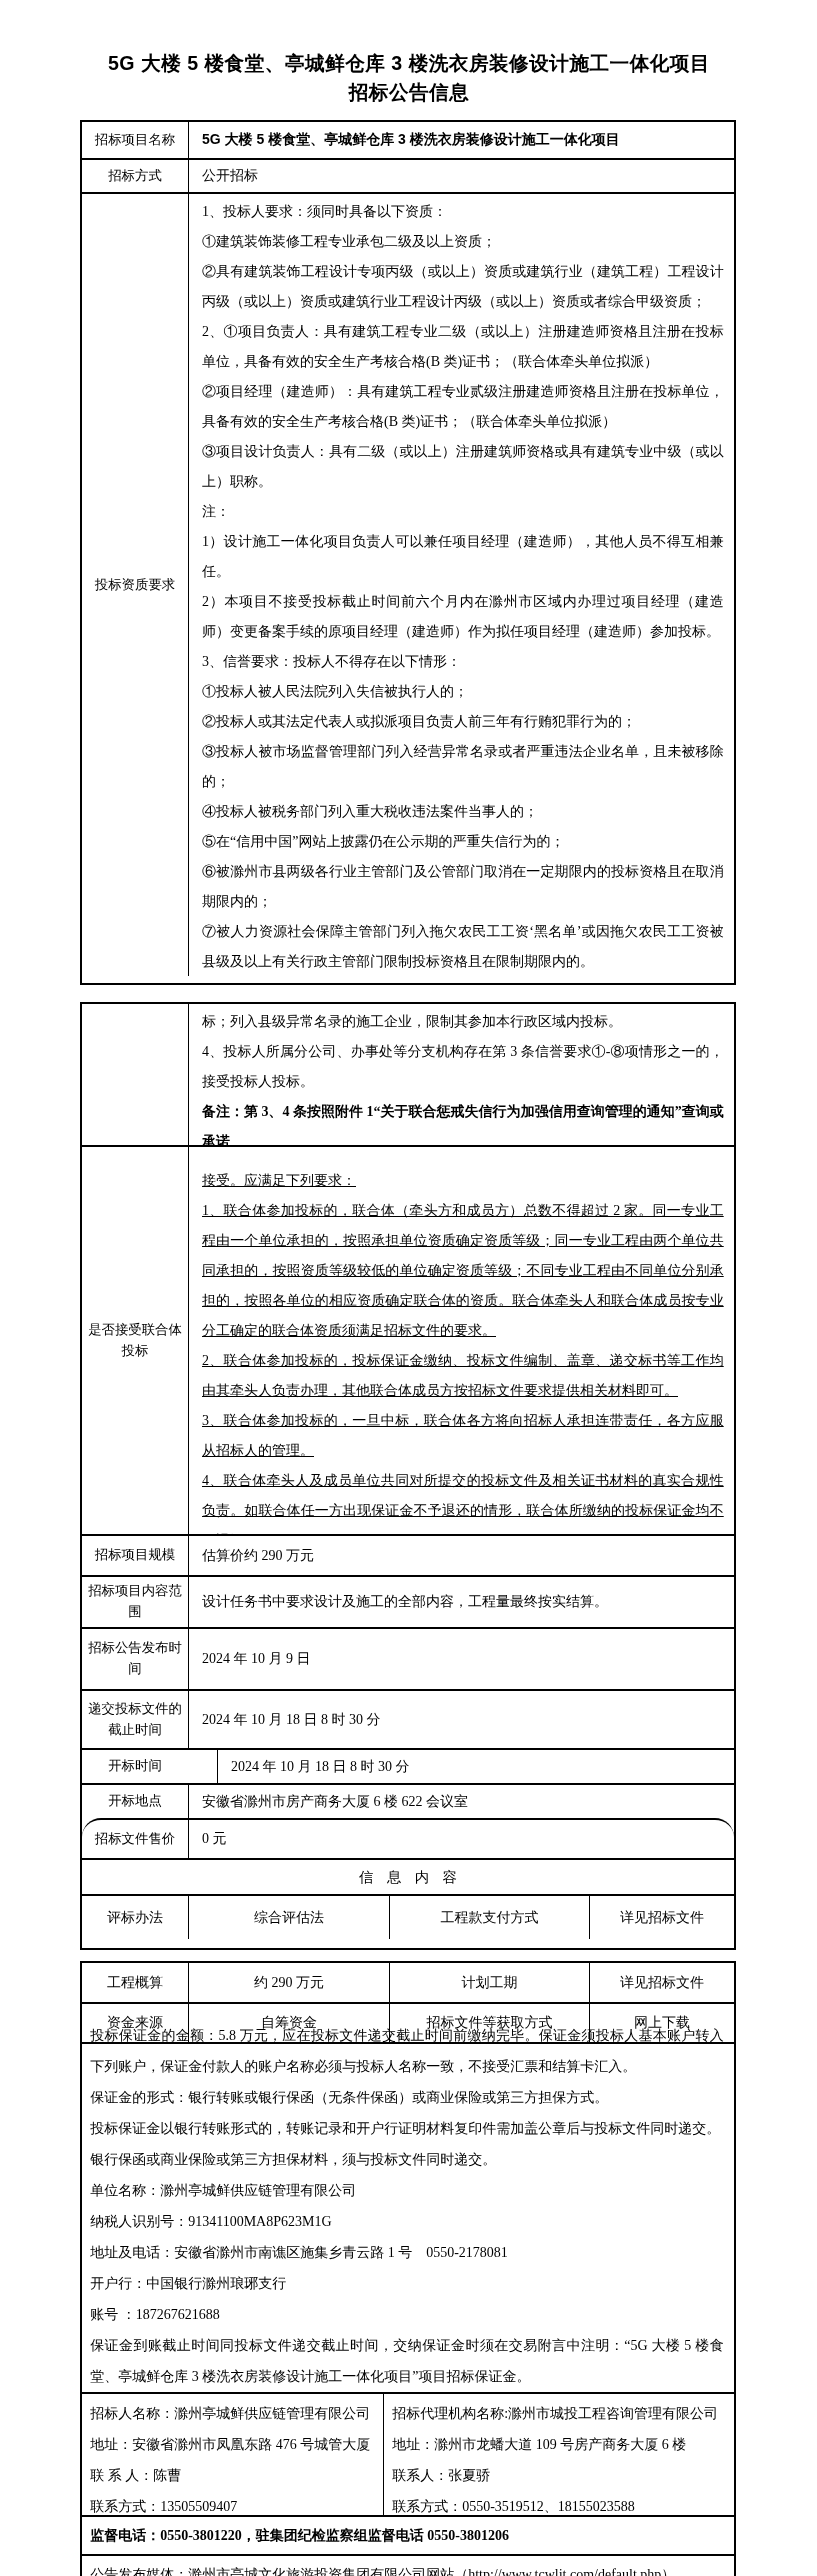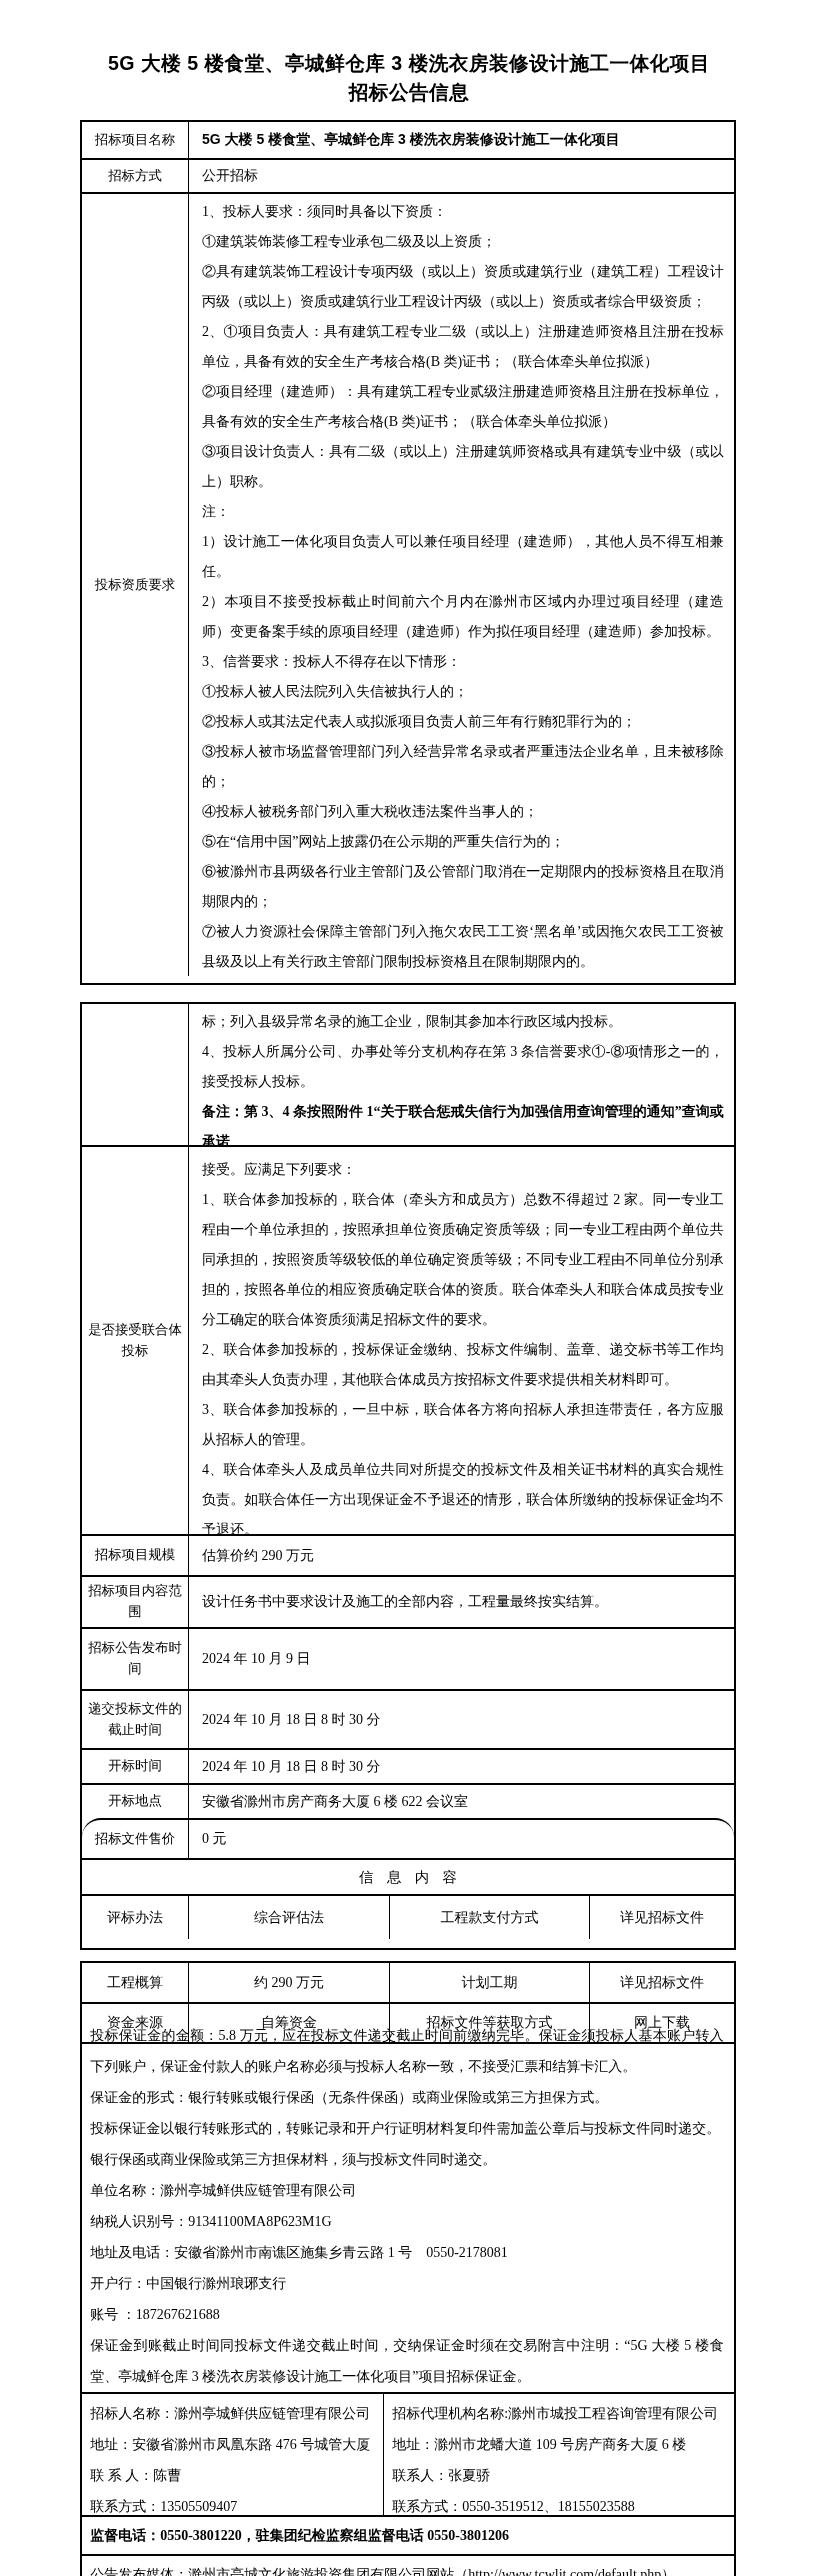--- a/index.html
+++ b/index.html
@@ -169,21 +169,21 @@
       <div class="cell content">
         <div>
             <p class="para">标；列入县级异常名录的施工企业，限制其参加本行政区域内投标。</p>
             <p class="para">4、投标人所属分公司、办事处等分支机构存在第 3 条信誉要求①-⑧项情形之一的，接受投标人投标。</p>
           </div>
         <p class="bold-para">备注：第 3、4 条按照附件 1“关于联合惩戒失信行为加强信用查询管理的通知”查询或承诺</p>
       </div>
     </div>
     <div class="row" style="height:389px;">
       <div class="cell lbl">是否接受联合体投标</div>
-      <div class="cell content" style="padding-top:8px;">
+      <div class="cell content" style="padding-top:19px;text-decoration:underline;">
           <p class="para">接受。应满足下列要求：</p>
           <p class="para">1、联合体参加投标的，联合体（牵头方和成员方）总数不得超过 2 家。同一专业工程由一个单位承担的，按照承担单位资质确定资质等级；同一专业工程由两个单位共同承担的，按照资质等级较低的单位确定资质等级；不同专业工程由不同单位分别承担的，按照各单位的相应资质确定联合体的资质。联合体牵头人和联合体成员按专业分工确定的联合体资质须满足招标文件的要求。</p>
           <p class="para">2、联合体参加投标的，投标保证金缴纳、投标文件编制、盖章、递交标书等工作均由其牵头人负责办理，其他联合体成员方按招标文件要求提供相关材料即可。</p>
           <p class="para">3、联合体参加投标的，一旦中标，联合体各方将向招标人承担连带责任，各方应服从招标人的管理。</p>
           <p class="para">4、联合体牵头人及成员单位共同对所提交的投标文件及相关证书材料的真实合规性负责。如联合体任一方出现保证金不予退还的情形，联合体所缴纳的投标保证金均不予退还。</p>
         </div>
     </div>
     <div class="row" style="height:41px;">
       <div class="cell lbl">招标项目规模</div>
       <div class="cell val">估算价约 290 万元</div>
@@ -193,21 +193,21 @@
       <div class="cell val">设计任务书中要求设计及施工的全部内容，工程量最终按实结算。</div>
     </div>
     <div class="row" style="height:62px;">
       <div class="cell lbl">招标公告发布时间</div>
       <div class="cell val">2024 年 10 月 9 日</div>
     </div>
     <div class="row" style="height:59px;">
       <div class="cell lbl">递交投标文件的截止时间</div>
       <div class="cell val">2024 年 10 月 18 日 8 时 30 分</div>
     </div>
-    <div class="row" style="height:35px;">
+    <div class="row" style="height:35px;gap:29px;">
       <div class="cell lbl">开标时间</div>
       <div class="cell val">2024 年 10 月 18 日 8 时 30 分</div>
     </div>
     <div class="row" style="height:35px;">
       <div class="cell lbl">开标地点</div>
       <div class="cell val">安徽省滁州市房产商务大厦 6 楼 622 会议室</div>
     </div>
     <div class="row" style="height:40px;border-radius:19px;">
       <div class="cell lbl">招标文件售价</div>
       <div class="cell val">0 元</div>

